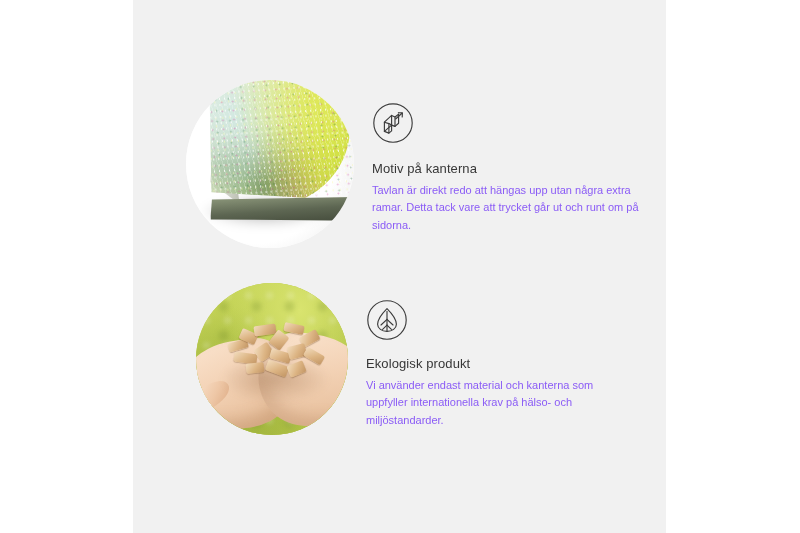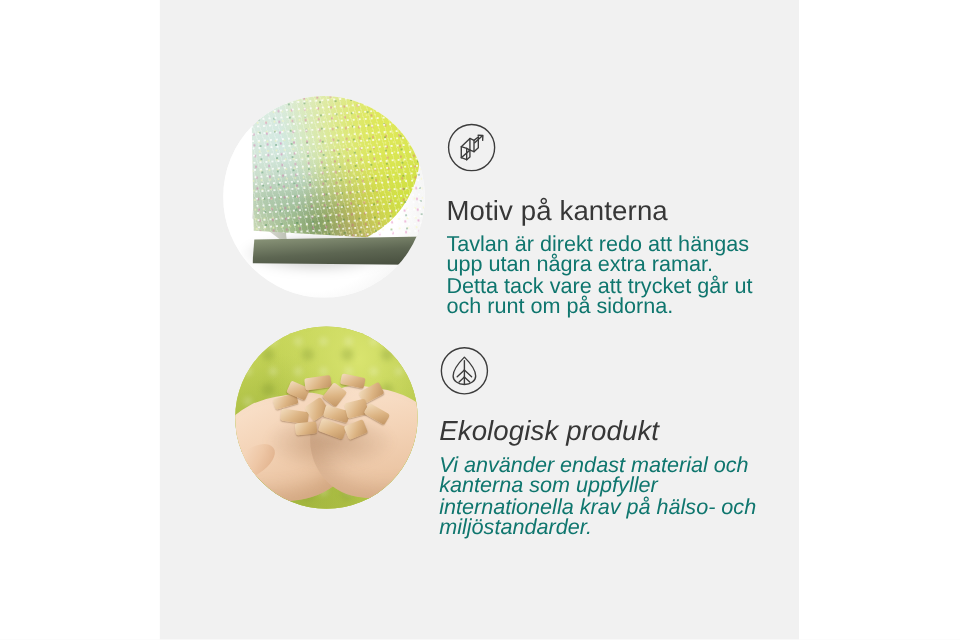--- a/index.html
+++ b/index.html
@@ -25,21 +25,21 @@
   .side-white.left  { left:0;   width:133px; }
   .side-white.right { left:666px; width:134px; }
 
   
   .feature {
     position:absolute;
     display:flex;
     align-items:flex-start;
   }
   .feature.f1 { left:186px; top:80px;  }
-  .feature.f2 { left:196px; top:272px;font-style:italic; }
+  .feature.f2 { left:196px; top:283px; }
 
   
   .media {
     position:relative;
     flex:0 0 auto;
     border-radius:50%;
     overflow:hidden;
   }
   .media.m1 { width:168px; height:168px; background:#fdfdfd; }
   .media.m2 { width:152px; height:152px; background:#b9c94e; }
@@ -176,31 +176,31 @@
   }
 
   
   .txt { padding-left:18px; padding-top:22px; }
   .txt.t2 { padding-top:16px; }
 
   .icon-circle { display:block; margin-bottom:13px; }
   .icon-circle.i2 { margin-bottom:11px; }
 
   .f-title {
-    font-size:23px;
+    font-size:13px;
     font-weight:400;
     color:#373737;
     letter-spacing:.1px;
     margin-bottom:6px;
     white-space:nowrap;
   }
   .f-body {
-    font-size:18px;
+    font-size:11px;
     line-height:17.4px;
-    color:#0f766e;
+    color:#8b5cf6;
     max-width:268px;
   }
 </style>
 </head>
 <body>
 
 <div id="stage">
 
   <div class="panel"></div>
   <div class="side-white left"></div>

